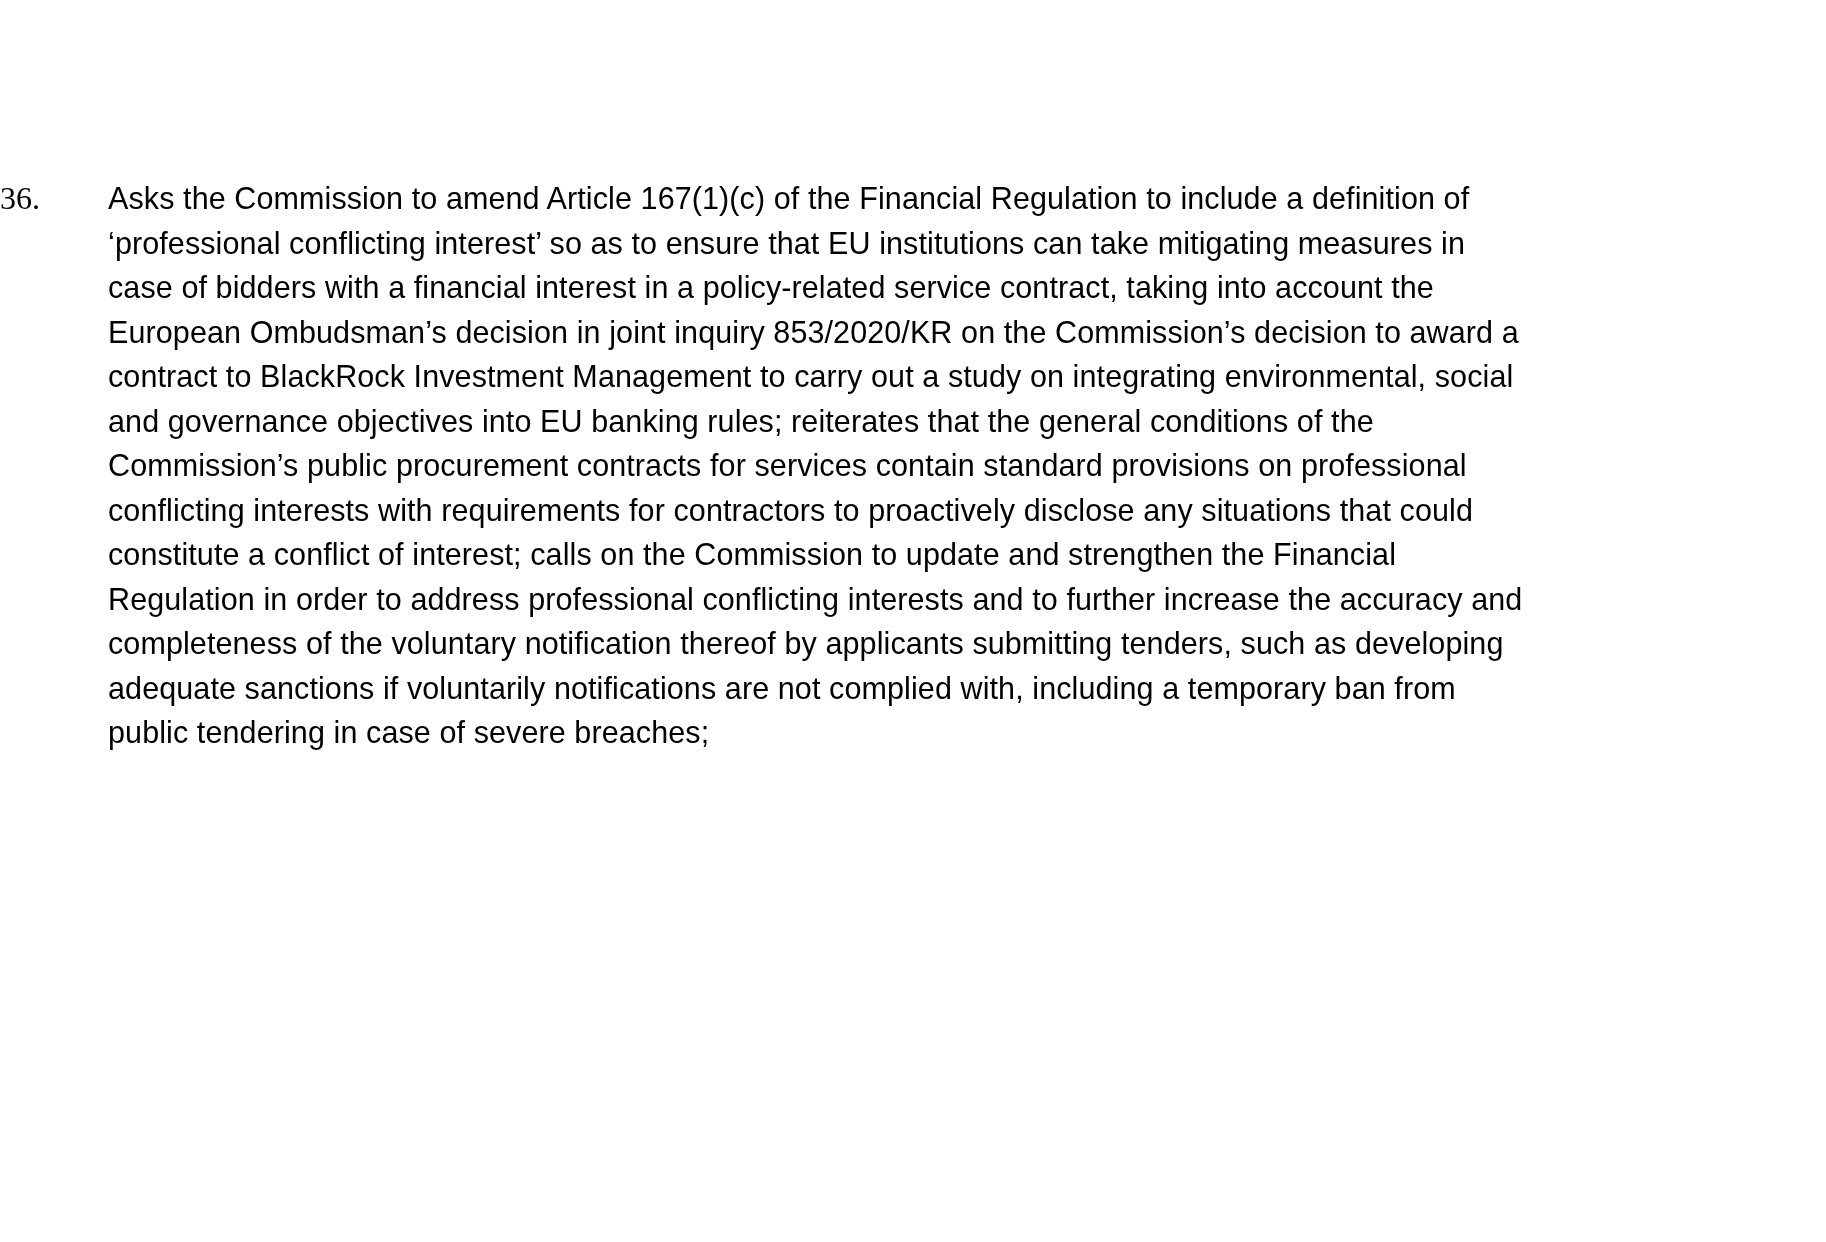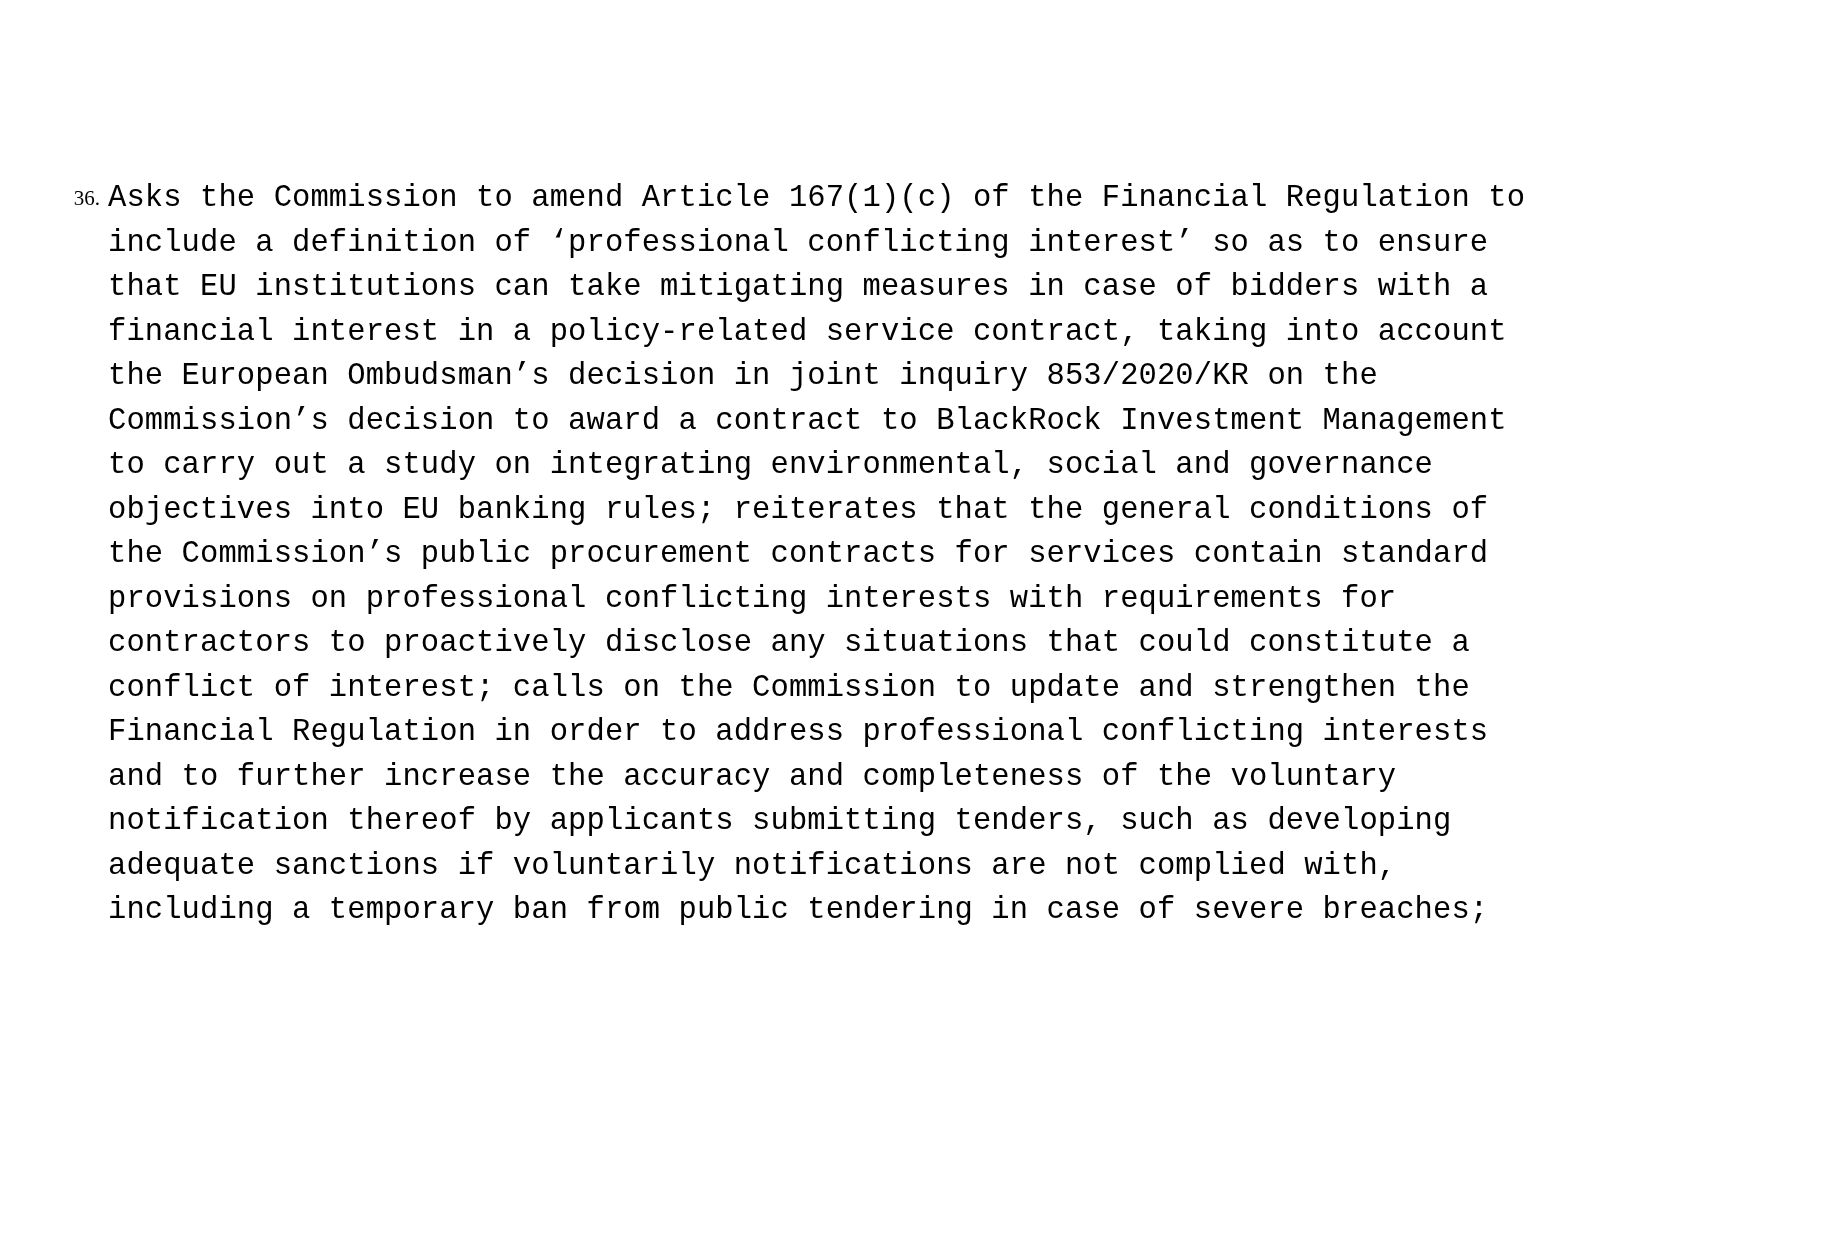--- a/index.html
+++ b/index.html
@@ -24,34 +24,34 @@
     position: absolute;
     left: 0;
     top: 176px;
     width: 1826px;
     display: flex;
     align-items: flex-start;
   }
   .item-number {
     width: 100px;
     flex: 0 0 100px;
-    text-align: right;
+    text-align: left;
     padding-right: 8px;
-    font-size: 21px;
+    font-size: 32px;
     line-height: 44.5px;
     font-family: "Liberation Serif", serif;
     color: #000000;
   }
   .item-body {
     flex: 1 1 auto;
     padding-right: 290px;
     font-size: 30.5px;
     line-height: 44.5px;
     text-align: left;
-    font-family: Liberation Mono, monospace;
+    font-family: Liberation Sans, sans-serif;
     color: #000000;
     letter-spacing: 0.1px;
   }
 </style>
 </head>
 <body>
 
 <div class="page">
   <div class="paragraph-block">
     <div class="item-number">36.</div>

